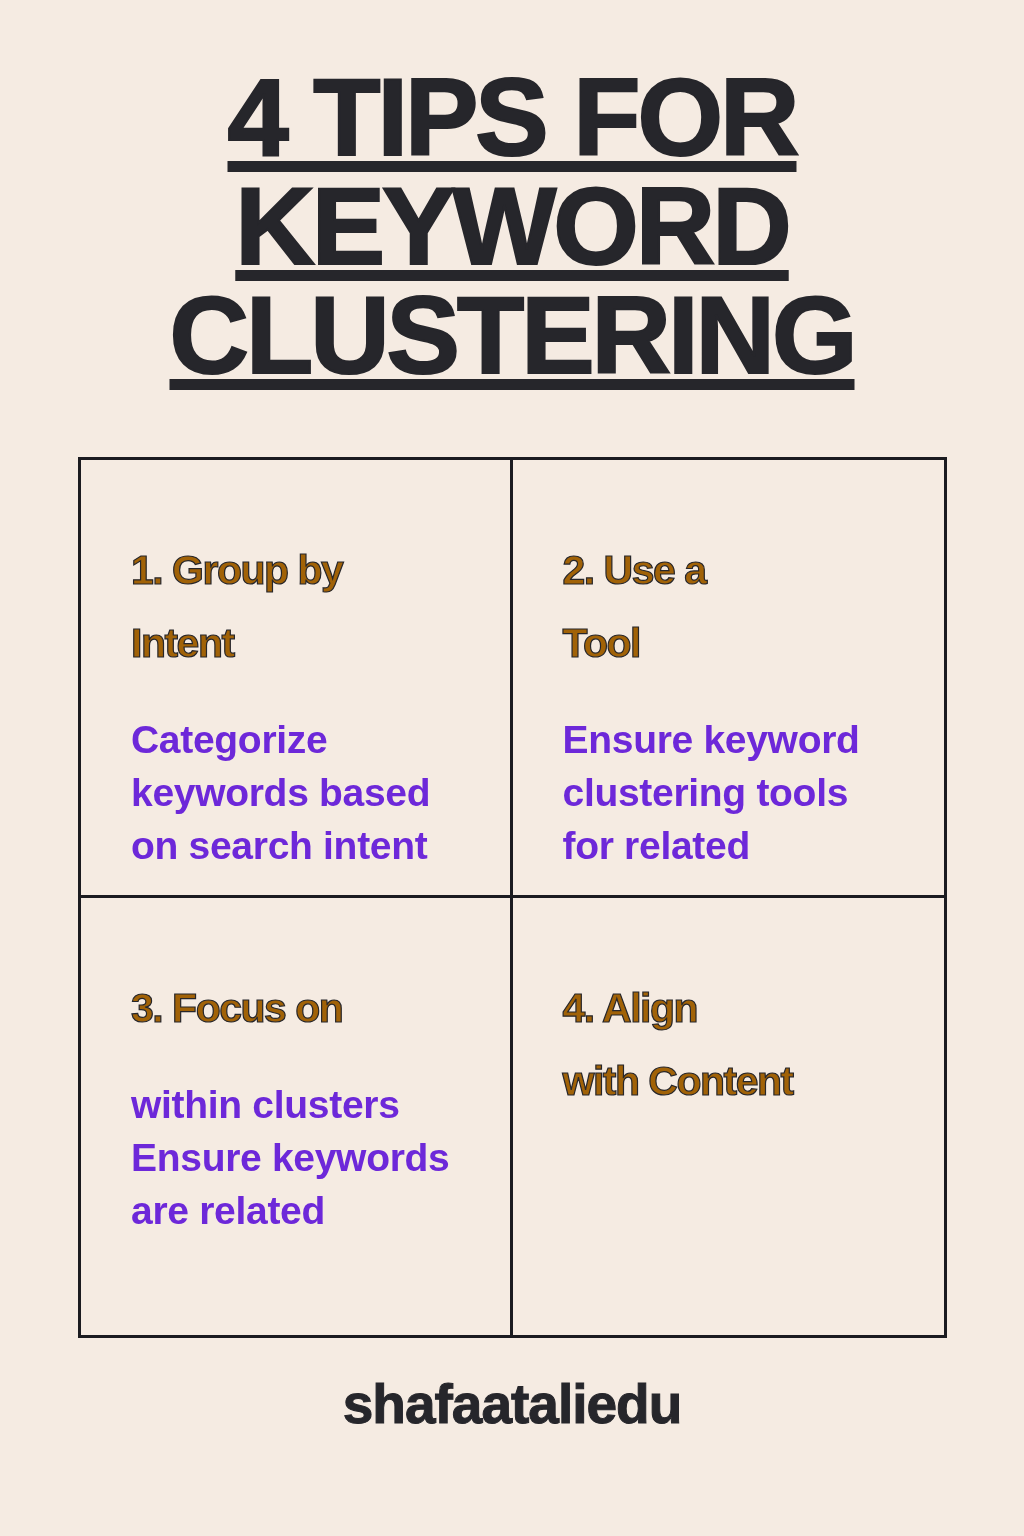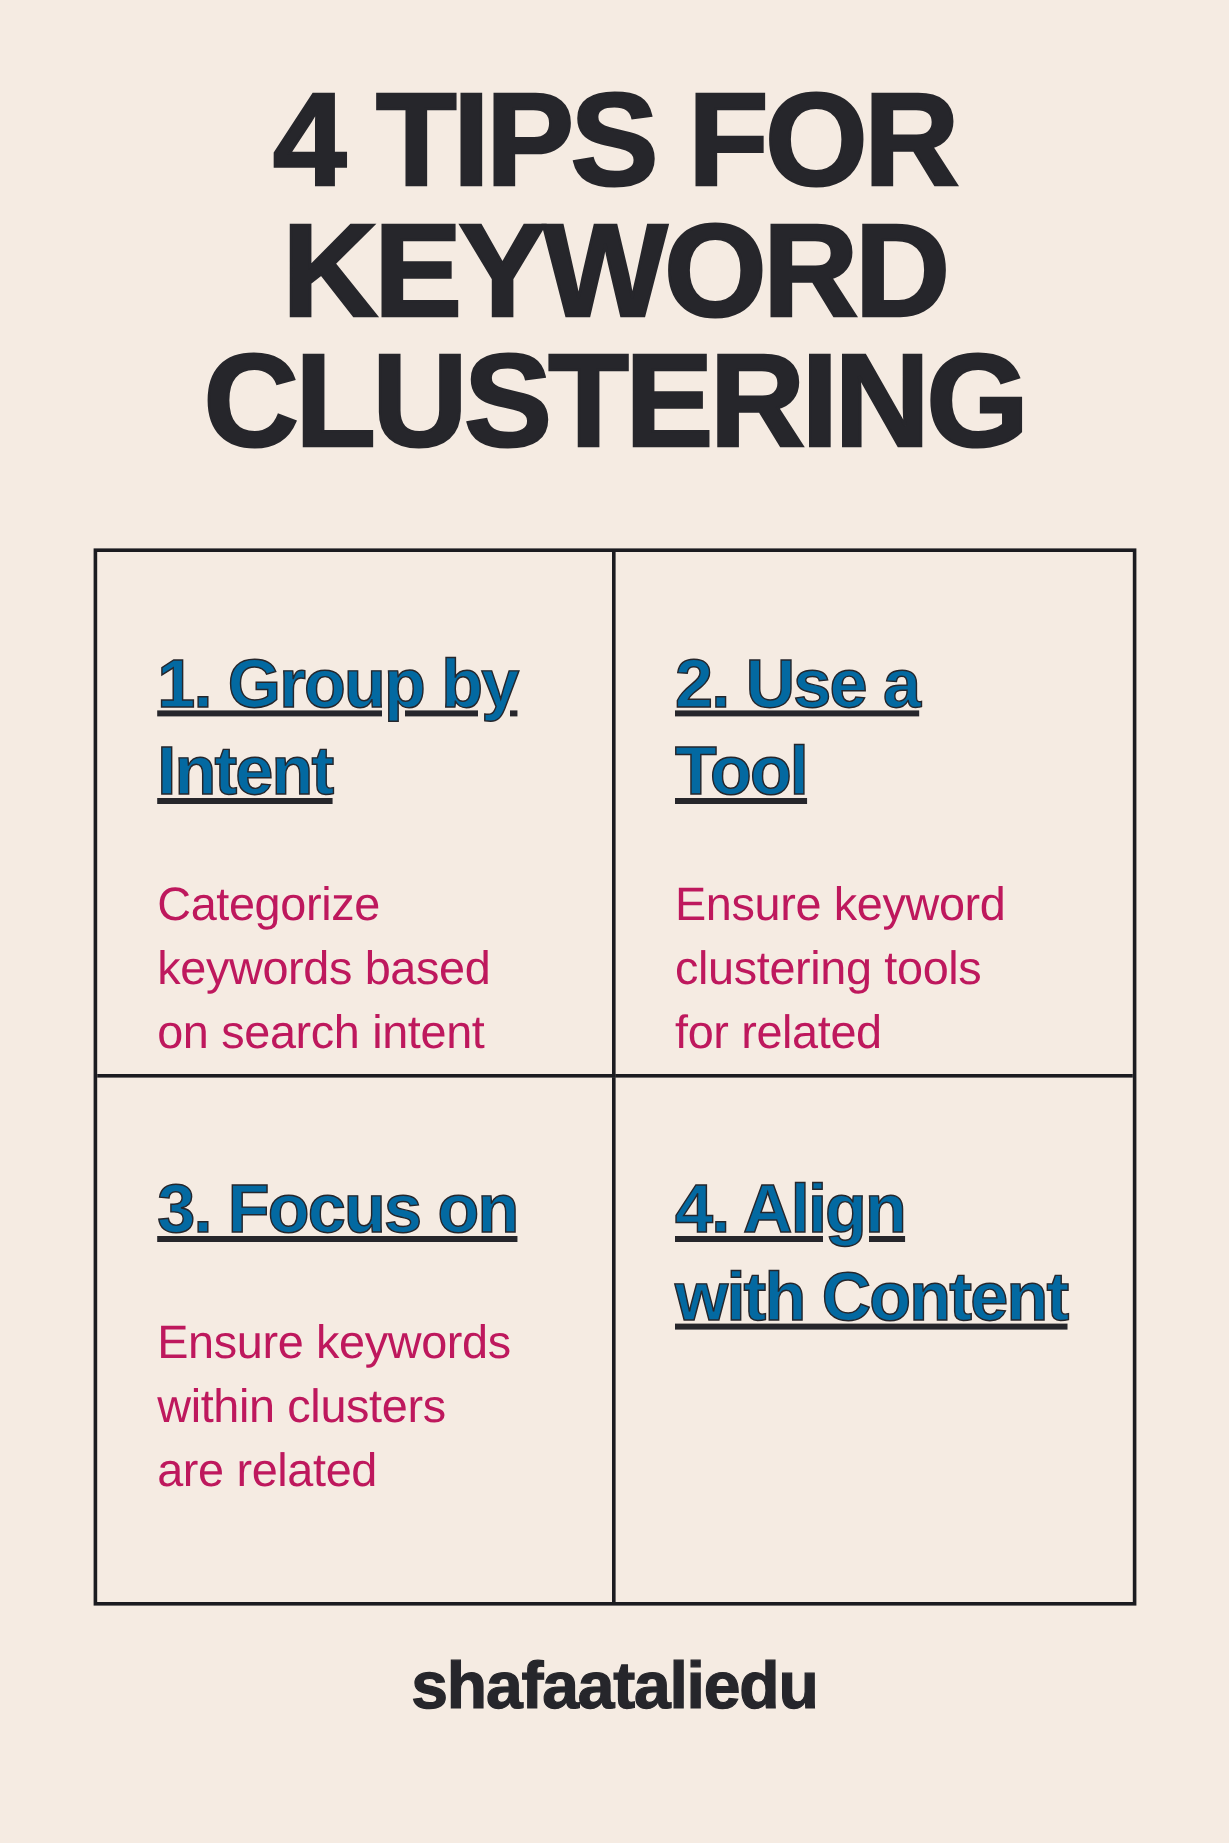--- a/index.html
+++ b/index.html
@@ -25,20 +25,21 @@
     top: 62px;
     left: 0;
     width: 1024px;
     margin: 0;
     text-align: center;
     font-size: 110px;
     line-height: 109px;
     font-weight: 700;
     letter-spacing: -3px;
     color: #26262b;
+    text-decoration: underline;
     -webkit-text-stroke: 2.2px #26262b;
   }
   .title-line {
     display: block;
   }
   
   .grid {
     position: absolute;
     left: 78px;
     top: 457px;
@@ -52,38 +53,37 @@
   }
   .cell {
     box-sizing: border-box;
     padding: 74px 28px 0 50px;
   }
   .cell-tl { border-right: 3px solid #1b1b20; border-bottom: 3px solid #1b1b20; }
   .cell-tr { border-bottom: 3px solid #1b1b20; }
   .cell-bl { border-right: 3px solid #1b1b20; }
   .cell-title {
     margin: 0;
-    font-size: 57px;
+    font-size: 41px;
     line-height: 73px;
     font-weight: 700;
     letter-spacing: -1.5px;
-    color: #0369a1;
-    text-decoration: underline;
+    color: #a16207;
     -webkit-text-stroke: 1.2px #26262b;
   }
   .cell-title span {
     display: block;
   }
   .cell-body {
-    margin: 48px 0 0 0;
+    margin: 33px 0 0 0;
     font-size: 39px;
     line-height: 53px;
-    font-weight: 400;
+    font-weight: 700;
     letter-spacing: -0.3px;
-    color: #be185d;
+    color: #6d28d9;
   }
   .cell-body span {
     display: block;
   }
   
   .footer {
     position: absolute;
     top: 1372px;
     left: 0;
     width: 1024px;
@@ -130,22 +130,22 @@
         <span>clustering tools</span>
         <span>for related</span>
       </p>
     </div>
 
     <div class="cell cell-bl">
       <h2 class="cell-title">
         <span>3. Focus on</span>
       </h2>
       <p class="cell-body">
+        <span>within clusters</span>
         <span>Ensure keywords</span>
-        <span>within clusters</span>
         <span>are related</span>
       </p>
     </div>
 
     <div class="cell cell-br">
       <h2 class="cell-title">
         <span>4. Align</span>
         <span>with Content</span>
       </h2>
     </div>

